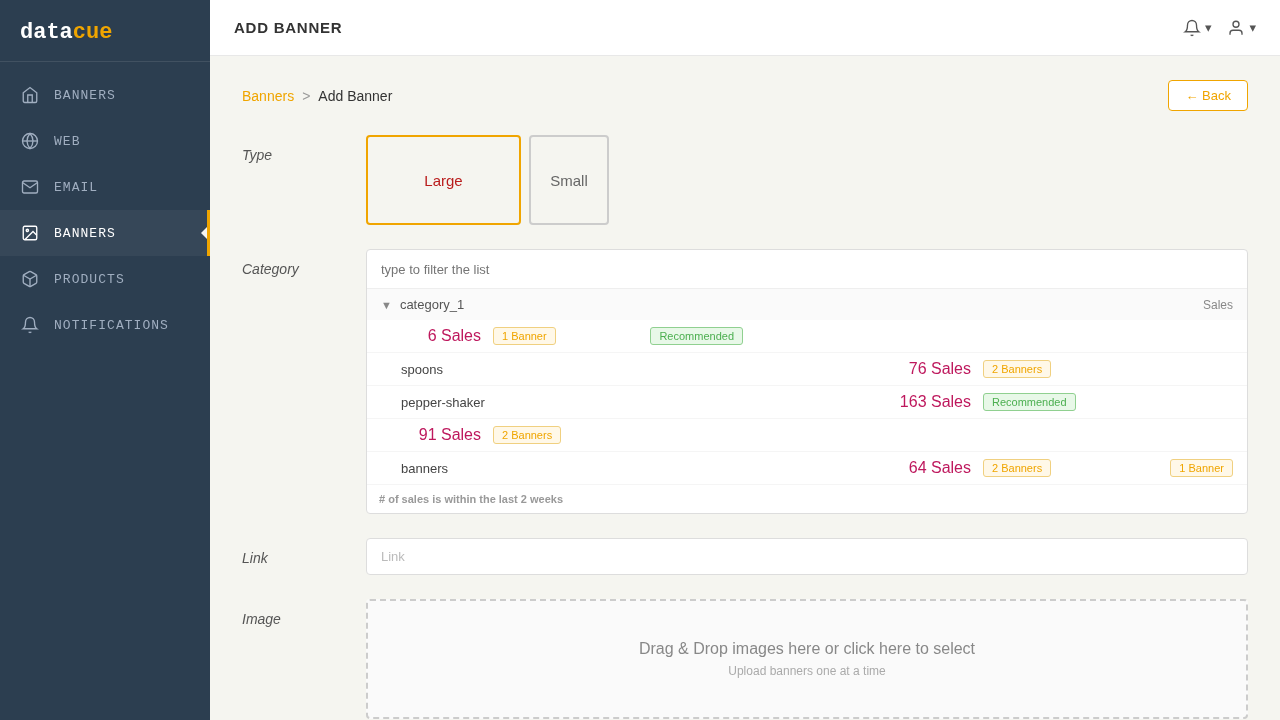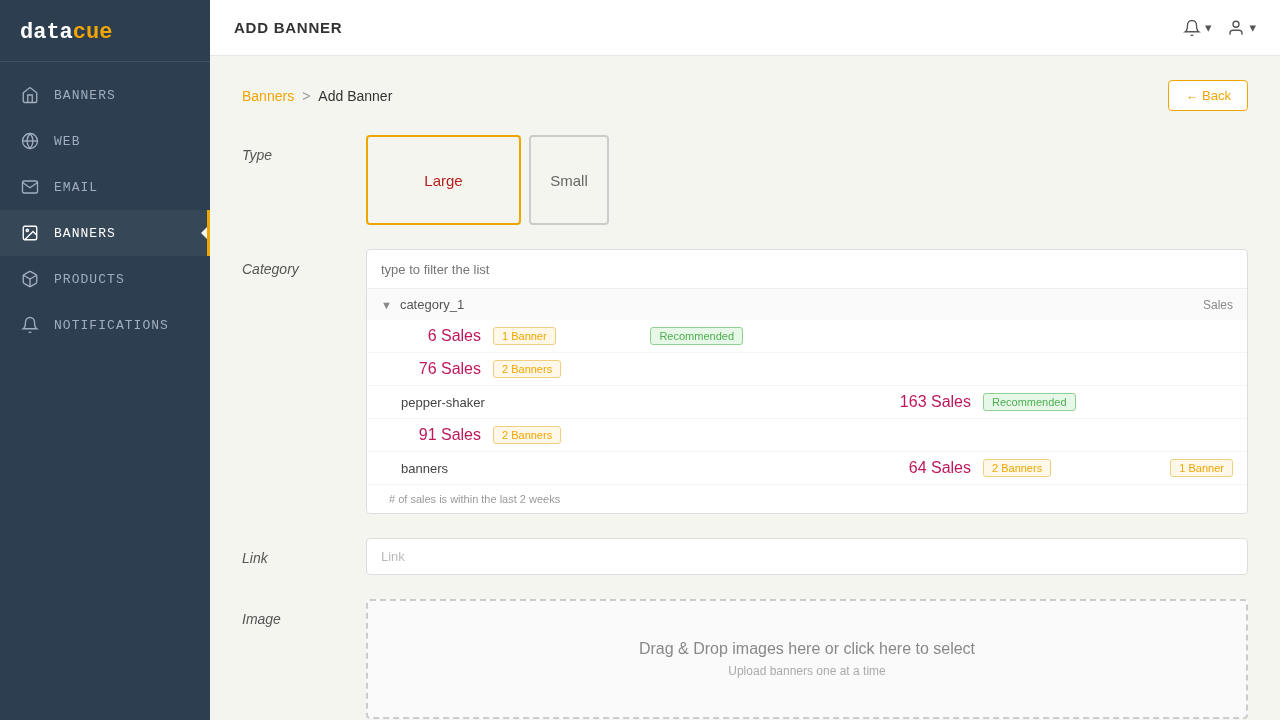--- a/index.html
+++ b/index.html
@@ -241,21 +241,22 @@
       border-radius: 3px;
       font-size: 11px;
       font-weight: 500;
     }
     .badge-banner { background: #fff8e8; color: #f0a500; border: 1px solid #f0d080; }
     .badge-recommended { background: #e8f8e8; color: #4caf50; border: 1px solid #90d090; }
     .category-row-right { min-width: 130px; display: flex; justify-content: flex-end; }
     .sales-note {
       font-size: 11px;
       color: #999;
-      padding: 8px 22px;
+      padding: 8px 12px;
+      font-weight: bold;
     }
 
     
     .text-input {
       width: 100%;
       border: 1px solid #ddd;
       border-radius: 4px;
       padding: 10px 14px;
       font-size: 13px;
       color: #666;
@@ -423,20 +424,21 @@
             <span class="category-row-sales">6 Sales</span>
             <div class="category-row-badges">
               <span class="badge badge-banner">1 Banner</span>
             </div>
             <div class="category-row-right">
               <span class="badge badge-recommended">Recommended</span>
             </div>
           </div>
 
           <div class="category-row">
+            <span class="category-row-name">spoons</span>
             <span class="category-row-sales">76 Sales</span>
             <div class="category-row-badges">
               <span class="badge badge-banner">2 Banners</span>
             </div>
             <div class="category-row-right"></div>
           </div>
 
           <div class="category-row">
             <span class="category-row-name">pepper-shaker</span>
             <span class="category-row-sales">163 Sales</span>

